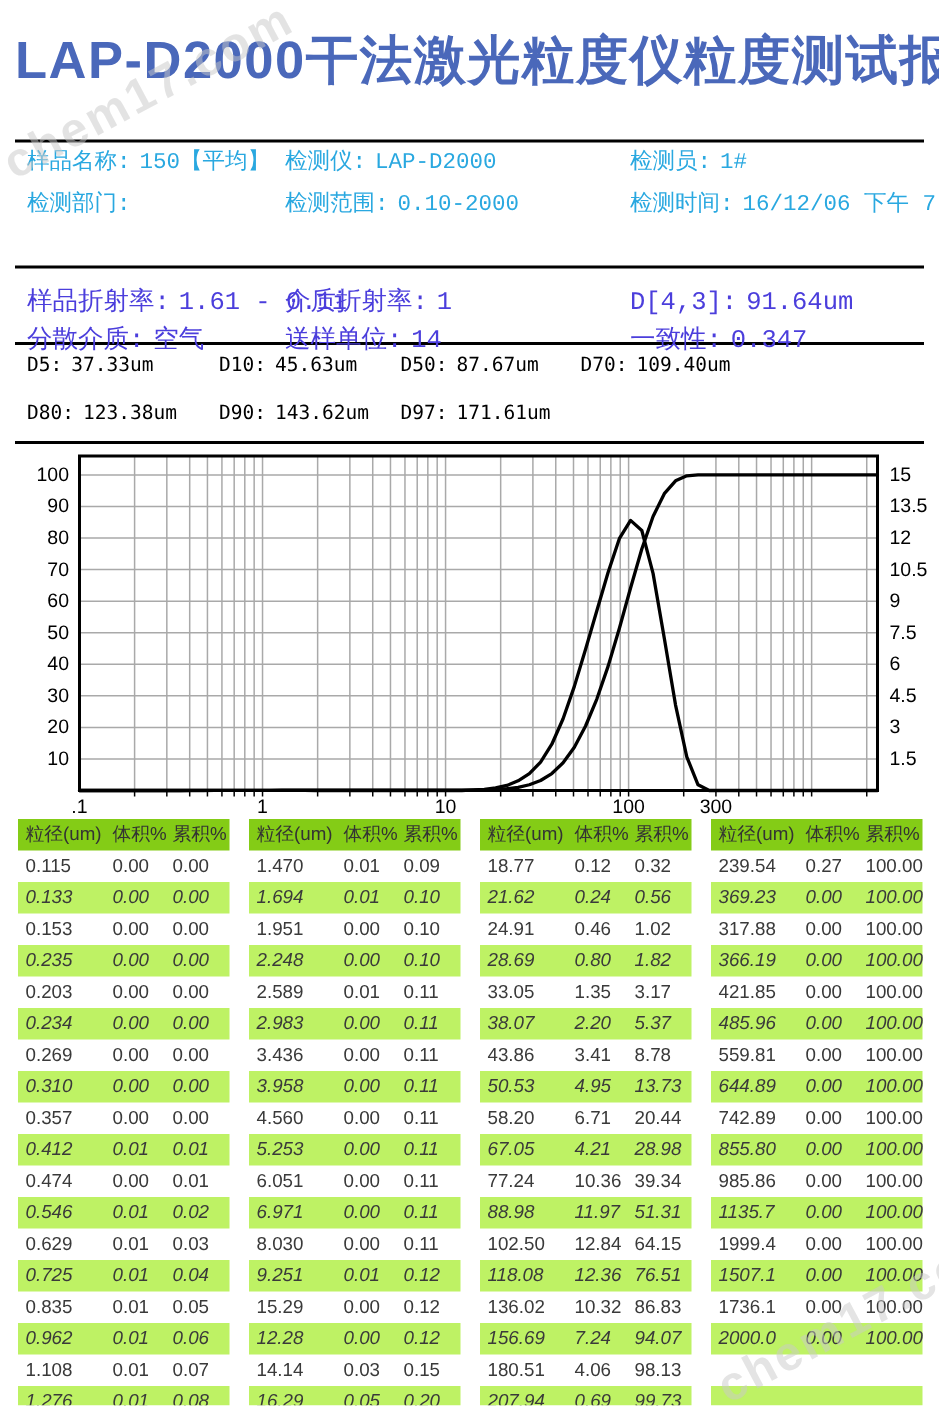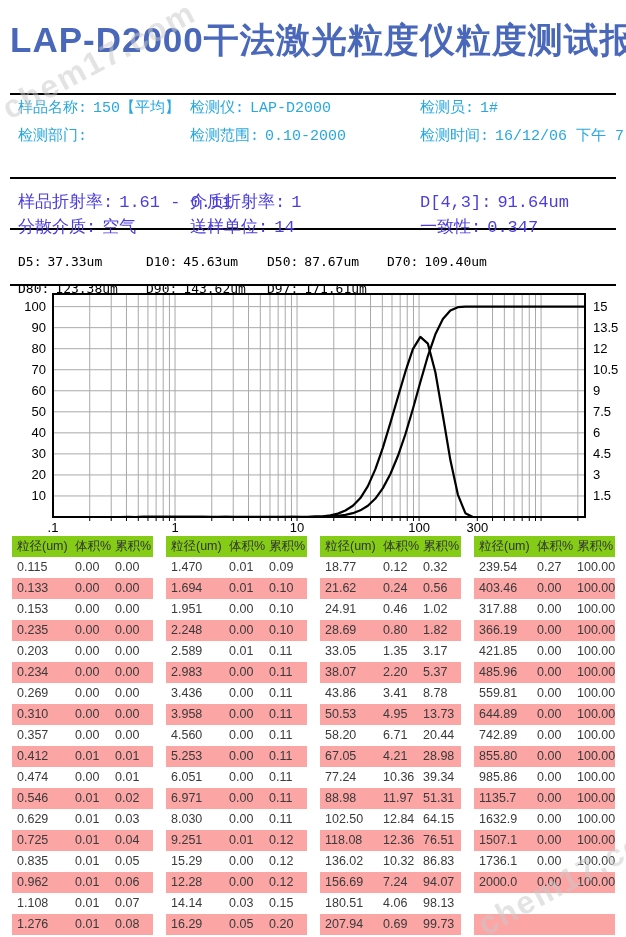--- a/index.html
+++ b/index.html
@@ -11,31 +11,31 @@
   .wm-bottom{left:468px;top:858px;}
   .title-wrap{height:95px;box-sizing:border-box;margin:0 10px;border-bottom:2px solid #000;
               text-align:center;padding-top:17px;}
   .title{font-size:35px;font-weight:bold;color:#4a68ba;letter-spacing:1px;white-space:nowrap;}
   .sect{margin:0 10px;box-sizing:border-box;border-bottom:2px solid #000;padding-left:8px;font-family:Liberation Mono, monospace;}
   .grid3{display:grid;grid-template-columns:172px 230px auto;}
   .info{height:84px;color:#29a8e0;font-size:15px;}
   .info .kv{line-height:28px;height:28px;white-space:nowrap;overflow:visible;}
   .optics{height:51px;color:#4b3edc;font-size:17px;padding-top:11px;}
   .optics .kv{line-height:25px;height:25px;white-space:nowrap;}
-  .dsect{height:56px;color:#000;font-family:"DejaVu Sans Mono","Liberation Mono",monospace;
-         font-size:13px;padding-top:18px;display:grid;grid-template-columns:128px 121px 120px auto;}
+  .dsect{height:66px;color:#000;font-family:"DejaVu Sans Mono","Liberation Mono",monospace;
+         font-size:13px;padding-top:0;display:grid;grid-template-columns:128px 121px 120px auto;}
   .dsect .kv{line-height:27px;height:27px;white-space:nowrap;}
   .kv .lbl{margin-right:6px;}
   #chart{display:block;}
   .tables{display:flex;padding-left:12px;font-size:12.5px;color:#3a3a3a;}
   .dt{width:141px;margin-right:13px;}
   .dt:last-child{margin-right:0;}
   .dt-row{display:grid;grid-template-columns:58px 40px 43px;height:21px;line-height:21px;
           box-sizing:border-box;padding-left:5px;white-space:nowrap;}
-  .dt-row.gray{background:#fca5a5;}
+  .dt-row.gray{background:#bef264;font-style:italic;}
   .dt-row.head{background:#84cc16;color:#333;}
   .dt-row span{overflow:visible;}
 </style>
 </head>
 <body>
 
 <div class="page">
   <div class="watermark wm-top">chem17.com</div>
   <div class="watermark wm-bottom">chem17.com</div>
 
@@ -484,21 +484,21 @@
           <span>粒径(um)</span>
           <span>体积%</span>
           <span>累积%</span>
         </div>
         <div class="dt-row">
           <span>239.54</span>
           <span>0.27</span>
           <span>100.00</span>
         </div>
         <div class="dt-row gray">
-          <span>403.46</span>
+          <span>369.23</span>
           <span>0.00</span>
           <span>100.00</span>
         </div>
         <div class="dt-row">
           <span>317.88</span>
           <span>0.00</span>
           <span>100.00</span>
         </div>
         <div class="dt-row gray">
           <span>366.19</span>
@@ -539,21 +539,21 @@
           <span>985.86</span>
           <span>0.00</span>
           <span>100.00</span>
         </div>
         <div class="dt-row gray">
           <span>1135.7</span>
           <span>0.00</span>
           <span>100.00</span>
         </div>
         <div class="dt-row">
-          <span>1632.9</span>
+          <span>1999.4</span>
           <span>0.00</span>
           <span>100.00</span>
         </div>
         <div class="dt-row gray">
           <span>1507.1</span>
           <span>0.00</span>
           <span>100.00</span>
         </div>
         <div class="dt-row">
           <span>1736.1</span>

